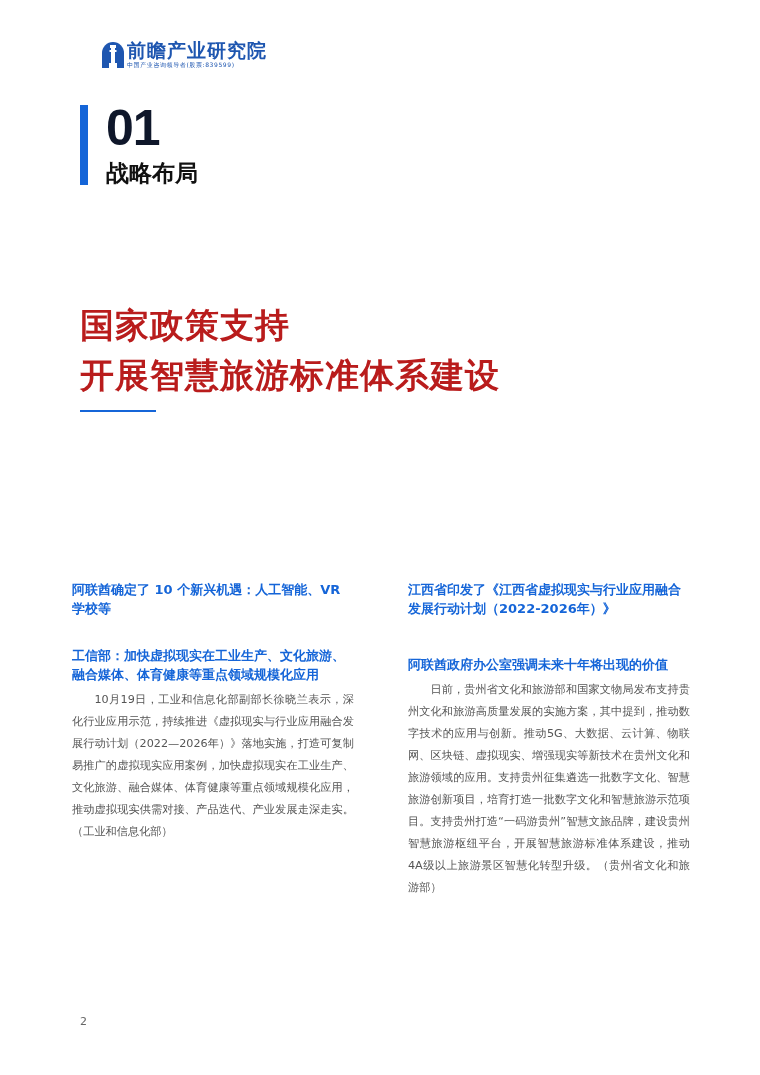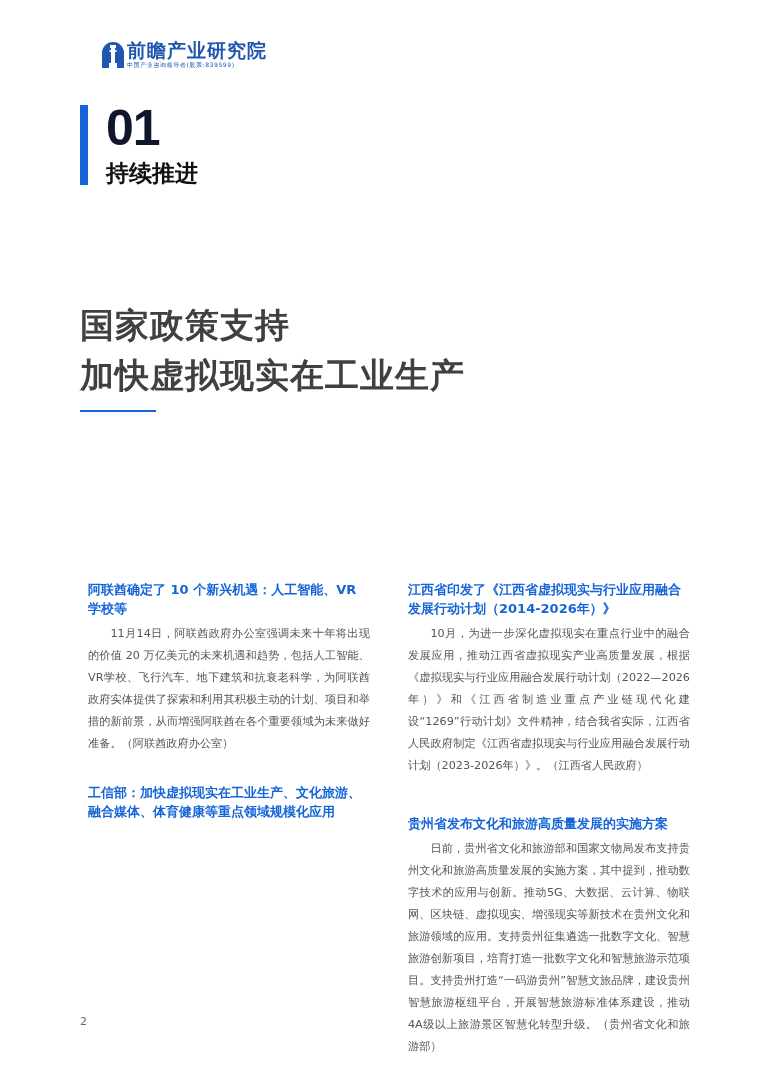--- a/index.html
+++ b/index.html
@@ -9,25 +9,25 @@
   .logo { position: absolute; left: 78px; top: 40px; display: flex; align-items: center; padding-left: 24px; }
   .logo-icon { width: 22px; height: 26px; margin-right: 3px; }
   .logo-text { display: flex; flex-direction: column; }
   .logo-name { font-size: 19px; font-weight: bold; color: #1e56b0; letter-spacing: 1px; line-height: 20px; }
   .logo-sub { font-size: 6px; color: #1e56b0; letter-spacing: 0.6px; line-height: 8px; margin-top: 1px; white-space: nowrap; }
 
   .section-bar { position: absolute; left: 80px; top: 105px; width: 8px; height: 80px; background: #1565d8; }
   .section-num { position: absolute; left: 106px; top: 100px; font-size: 50px; font-weight: bold; color: #0f172a; line-height: 56px; letter-spacing: -1px; font-family: "Liberation Sans", sans-serif; }
   .section-title { position: absolute; left: 106px; top: 158px; font-size: 23px; font-weight: bold; color: #111; line-height: 30px; }
 
-  .main-heading { position: absolute; left: 80px; top: 300px; font-size: 34px; font-weight: bold; color: #404040; line-height: 50px; letter-spacing: 1px; }
+  .main-heading { position: absolute; left: 80px; top: 300px; font-size: 34px; font-weight: bold; color: #b91c1c; line-height: 50px; letter-spacing: 1px; }
   .heading-rule { position: absolute; left: 80px; top: 410px; width: 76px; height: 2px; background: #1565d8; }
 
   .col { position: absolute; width: 282px; }
-  .col-left { left: 88px; top: 580px; }
+  .col-left { left: 72px; top: 580px; }
   .col-right { left: 408px; top: 580px; }
 
   .news { margin-bottom: 0; }
   .news-title { font-size: 13px; font-weight: bold; color: #1565d8; line-height: 19px; margin-bottom: 5px; }
   .news-body { font-size: 11.2px; color: #555; line-height: 22px; text-indent: 2em; text-align: justify; }
 
   .left-2 { margin-top: 28px; }
   .right-2 { margin-top: 37px; }
 
   .page-num { position: absolute; left: 80px; top: 1015px; font-size: 11px; color: #666; }
@@ -45,42 +45,41 @@
     <rect x="7" y="21" width="8" height="5" fill="#fff"></rect>
   </svg>
   <div class="logo-text">
     <span class="logo-name">前瞻产业研究院</span>
     <span class="logo-sub">中国产业咨询领导者(股票:839599)</span>
   </div>
 </div>
 
 <div class="section-bar"></div>
 <div class="section-num">01</div>
-<div class="section-title">持续推进</div>
+<div class="section-title">战略布局</div>
 
 <div class="main-heading">
   <div>国家政策支持</div>
-  <div>加快虚拟现实在工业生产</div>
+  <div>开展智慧旅游标准体系建设</div>
 </div>
 <div class="heading-rule"></div>
 
 <div class="col col-left">
   <div class="news">
     <div class="news-title">阿联酋确定了 10 个新兴机遇：人工智能、VR 学校等</div>
-    <div class="news-body">11月14日，阿联酋政府办公室强调未来十年将出现的价值 20 万亿美元的未来机遇和趋势，包括人工智能、VR学校、飞行汽车、地下建筑和抗衰老科学，为阿联酋政府实体提供了探索和利用其积极主动的计划、项目和举措的新前景，从而增强阿联酋在各个重要领域为未来做好准备。（阿联酋政府办公室）</div>
   </div>
   <div class="news left-2">
     <div class="news-title">工信部：加快虚拟现实在工业生产、文化旅游、融合媒体、体育健康等重点领域规模化应用</div>
+    <div class="news-body">10月19日，工业和信息化部副部长徐晓兰表示，深化行业应用示范，持续推进《虚拟现实与行业应用融合发展行动计划（2022—2026年）》落地实施，打造可复制易推广的虚拟现实应用案例，加快虚拟现实在工业生产、文化旅游、融合媒体、体育健康等重点领域规模化应用，推动虚拟现实供需对接、产品迭代、产业发展走深走实。（工业和信息化部）</div>
   </div>
 </div>
 
 <div class="col col-right">
   <div class="news">
-    <div class="news-title">江西省印发了《江西省虚拟现实与行业应用融合发展行动计划（2014-2026年）》</div>
-    <div class="news-body">10月，为进一步深化虚拟现实在重点行业中的融合发展应用，推动江西省虚拟现实产业高质量发展，根据《虚拟现实与行业应用融合发展行动计划（2022—2026年）》和《江西省制造业重点产业链现代化建设“1269”行动计划》文件精神，结合我省实际，江西省人民政府制定《江西省虚拟现实与行业应用融合发展行动计划（2023-2026年）》。（江西省人民政府）</div>
+    <div class="news-title">江西省印发了《江西省虚拟现实与行业应用融合发展行动计划（2022-2026年）》</div>
   </div>
   <div class="news right-2">
-    <div class="news-title">贵州省发布文化和旅游高质量发展的实施方案</div>
+    <div class="news-title">阿联酋政府办公室强调未来十年将出现的价值</div>
     <div class="news-body">日前，贵州省文化和旅游部和国家文物局发布支持贵州文化和旅游高质量发展的实施方案，其中提到，推动数字技术的应用与创新。推动5G、大数据、云计算、物联网、区块链、虚拟现实、增强现实等新技术在贵州文化和旅游领域的应用。支持贵州征集遴选一批数字文化、智慧旅游创新项目，培育打造一批数字文化和智慧旅游示范项目。支持贵州打造“一码游贵州”智慧文旅品牌，建设贵州智慧旅游枢纽平台，开展智慧旅游标准体系建设，推动4A级以上旅游景区智慧化转型升级。（贵州省文化和旅游部）</div>
   </div>
 </div>
 
 <div class="page-num">2</div>
 
 </body></html>

